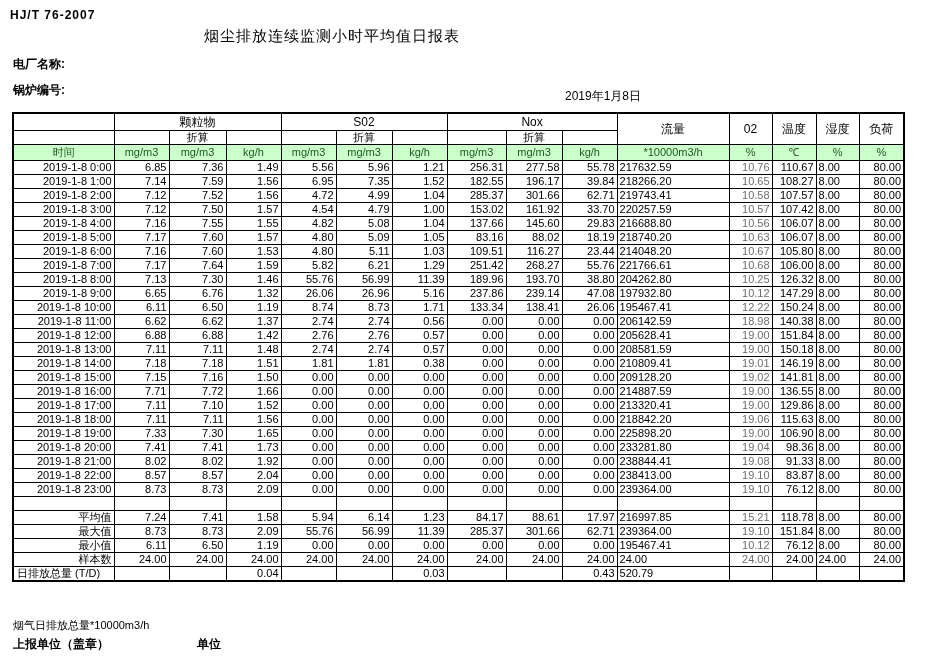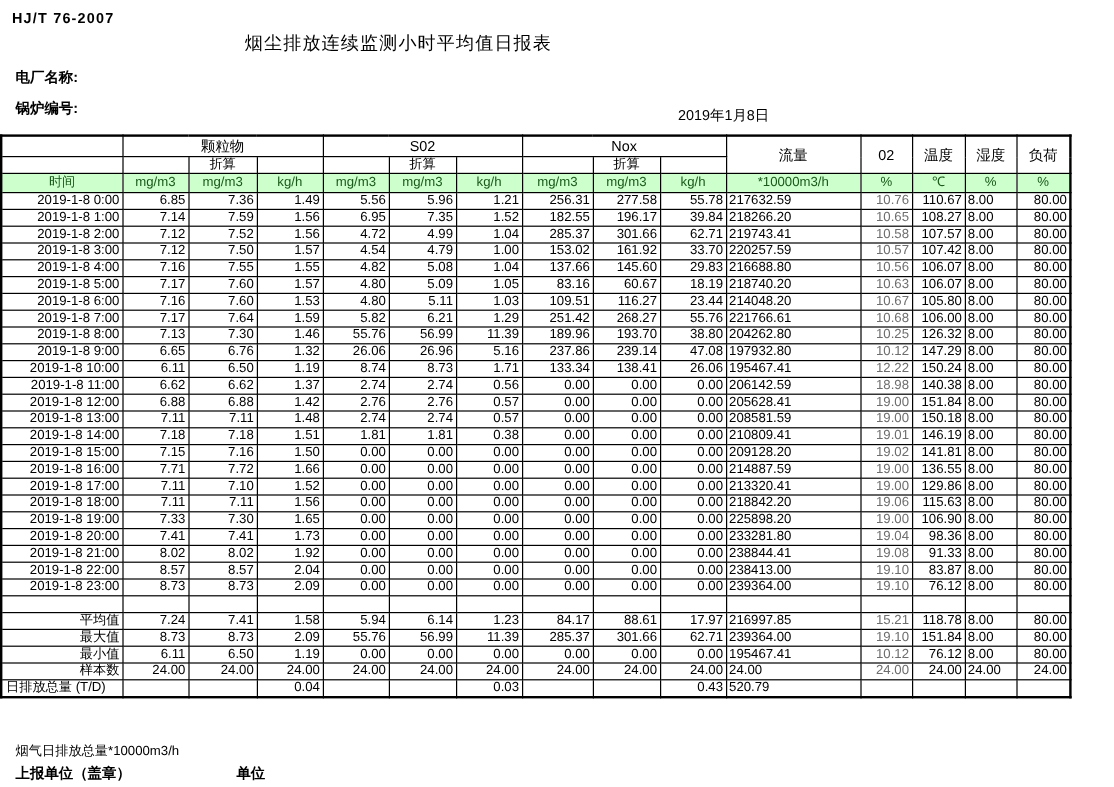--- a/index.html
+++ b/index.html
@@ -12,21 +12,21 @@
   .std { top:8px; left:10px; font-size:12px; font-weight:bold; letter-spacing:1px; }
   .title { top:27px; left:204px; font-size:15px; font-weight:normal; letter-spacing:1px; }
   .plant { top:56px; left:13px; font-size:12px; font-weight:bold; }
   .boiler { top:82px; left:13px; font-size:12px; font-weight:bold; }
   .date { top:88px; left:565px; font-size:12px; }
   .f1 { top:618px; left:13px; font-size:11px; font-weight:normal; }
   .f2 { top:636px; left:13px; font-size:12px; font-weight:bold; }
   .f3 { top:636px; left:197px; font-size:12px; font-weight:bold; }
 
   table.report {
-    position:absolute; top:112px; left:0;
+    position:absolute; top:112px; left:12px;
     border-collapse:collapse; table-layout:fixed; width:891px;
     border:2px solid var(--line);
   }
   table.report td {
     border:1px solid var(--line);
     font-size:11px; line-height:13px; padding:0 2px;
     overflow:hidden; white-space:nowrap;
   }
   thead td { text-align:center; }
   tr.hrowA td { height:16px; font-size:12px; }
@@ -200,21 +200,21 @@
       </tr>
       <tr>
         <td class="timecell">2019-1-8 5:00</td>
         <td class="v">7.17</td>
         <td class="v">7.60</td>
         <td class="v">1.57</td>
         <td class="v">4.80</td>
         <td class="v">5.09</td>
         <td class="v">1.05</td>
         <td class="v">83.16</td>
-        <td class="v">60.67</td>
+        <td class="v">88.02</td>
         <td class="v">18.19</td>
         <td class="flow">218740.20</td>
         <td class="o2">10.63</td>
         <td class="temp">106.07</td>
         <td class="hum">8.00</td>
         <td class="load">80.00</td>
       </tr>
       <tr>
         <td class="timecell">2019-1-8 6:00</td>
         <td class="v">7.16</td>

